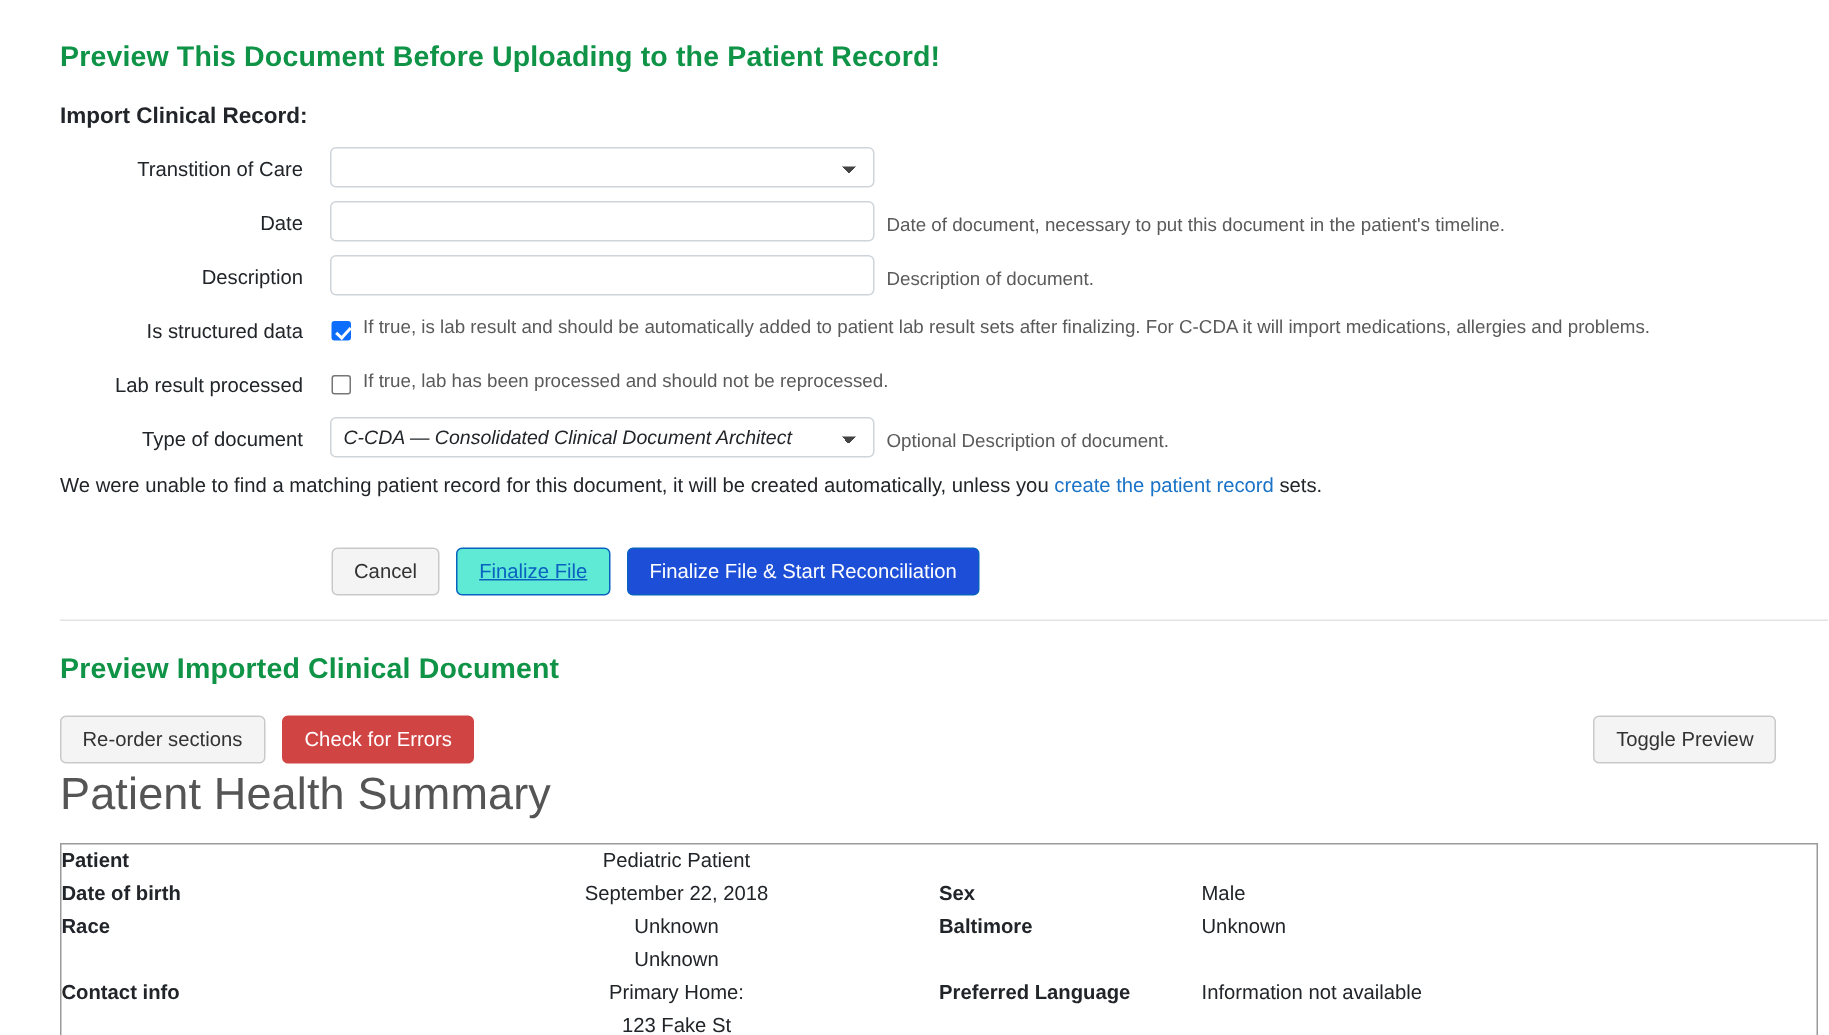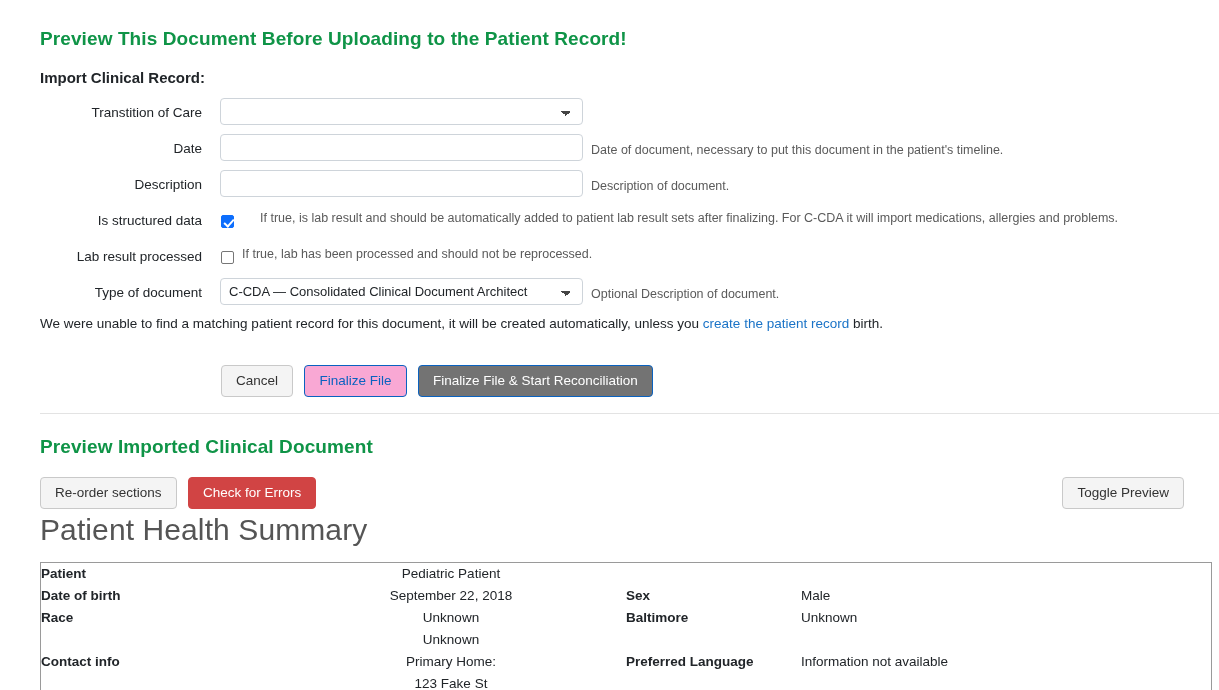--- a/index.html
+++ b/index.html
@@ -34,21 +34,21 @@
     position: absolute; left: 0; width: 202px; text-align: right;
     font-size: 13.5px; color: #212529; line-height: 30px;
   }
   .ctrl { position: absolute; left: 220px; }
   select.fc, input.fc {
     width: 363px; height: 27px;
     border: 1px solid #ced4da; border-radius: 4px;
     background: #fff; font-family: "Liberation Sans", sans-serif;
     font-size: 13px; color: #212529; padding: 0 8px;
     outline: none;
-    -webkit-appearance: none; appearance: none;
+    -webkit-appearance: none; appearance: none; font-style: italic;
   }
   select.fc {
     background-image: linear-gradient(45deg, transparent 50%, #444 50%),
                       linear-gradient(135deg, #444 50%, transparent 50%);
     background-position: calc(100% - 16px) 12px, calc(100% - 11px) 12px;
     background-size: 5px 5px, 5px 5px;
     background-repeat: no-repeat;
     padding-right: 28px;
   }
   .helptext {
@@ -82,24 +82,24 @@
     display: inline-block; vertical-align: top;
     font-family: "Liberation Sans", sans-serif;
     font-size: 13.5px; line-height: 1;
     padding: 8px 14px; border-radius: 4px; cursor: pointer;
     border: 1px solid transparent; margin-right: 7px;
   }
   .btn-default {
     background: #f4f4f4; border-color: #c9c9c9; color: #333;
   }
   .btn-outline-primary {
-    background: #f9a8d4; border-color: #0a62c0; color: #0a62c0;
+    background: #5eead4; border-color: #0a62c0; color: #0a62c0; text-decoration: underline;
   }
   .btn-primary {
-    background: #737373; border-color: #0a62c0; color: #fff;
+    background: #1d4ed8; border-color: #0a62c0; color: #fff;
   }
   .btn-danger {
     background: #d14444; border-color: #d14444; color: #fff;
   }
 
   hr.divider {
     position: absolute; left: 40px; top: 403px;
     width: 1179px; height: 0; margin: 0;
     border: 0; border-top: 1px solid #e3e3e3;
   }
@@ -170,21 +170,21 @@
         <input class="fc" type="text" placeholder="" style="">
       </div>
       <div class="helptext" style="left:591px; top:8px;">Description of document.</div>
     </div>
 
     <div class="row">
       <div class="lbl">Is structured data</div>
       <div class="cbwrap">
         <input class="cb" type="checkbox" id="cb-structured" checked="" style="">
       </div>
-      <div class="helptext" style="left:260px; top:4px;">If true, is lab result and should be automatically added to patient lab result sets after finalizing. For C-CDA it will import medications, allergies and problems.</div>
+      <div class="helptext" style="left:242px; top:4px;">If true, is lab result and should be automatically added to patient lab result sets after finalizing. For C-CDA it will import medications, allergies and problems.</div>
     </div>
 
     <div class="row">
       <div class="lbl">Lab result processed</div>
       <div class="cbwrap">
         <input class="cb" type="checkbox" id="cb-labproc" style="">
       </div>
       <div class="helptext" style="left:242px; top:4px;">If true, lab has been processed and should not be reprocessed.</div>
     </div>
 
@@ -192,21 +192,21 @@
       <div class="lbl">Type of document</div>
       <div class="ctrl">
         <select class="fc" id="sel-doctype"><option value="C-CDA — Consolidated Clinical Document Architect">C-CDA — Consolidated Clinical Document Architect</option></select>
       </div>
       <div class="helptext" style="left:591px; top:8px;">Optional Description of document.</div>
     </div>
 
   </div>
 
   <div id="patient-record-note">
-    <span>We were unable to find a matching patient record for this document, it will be created automatically, unless you </span><a href="#">create the patient record</a><span> birth.</span>
+    <span>We were unable to find a matching patient record for this document, it will be created automatically, unless you </span><a href="#">create the patient record</a><span> sets.</span>
   </div>
 
   <div class="btnrow">
     <button class="btn btn-default">Cancel</button>
     <button class="btn btn-outline-primary">Finalize File</button>
     <button class="btn btn-primary">Finalize File &amp; Start Reconciliation</button>
   </div>
 
   <hr class="divider">
 

